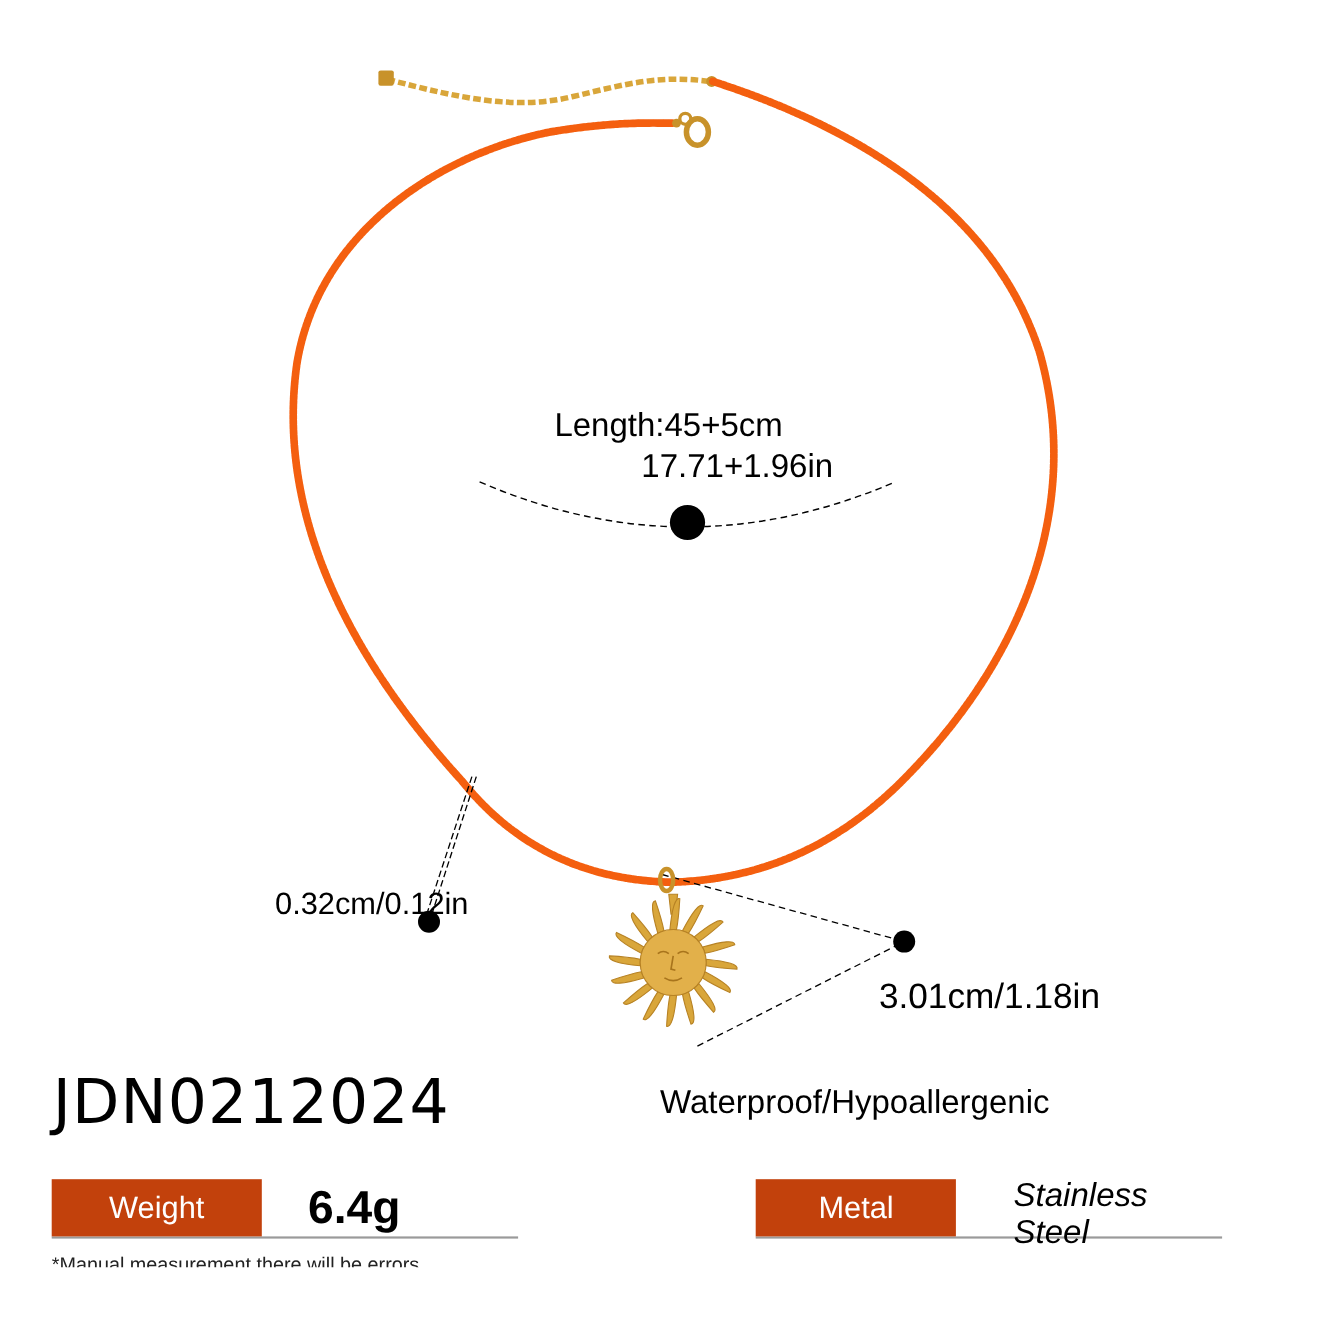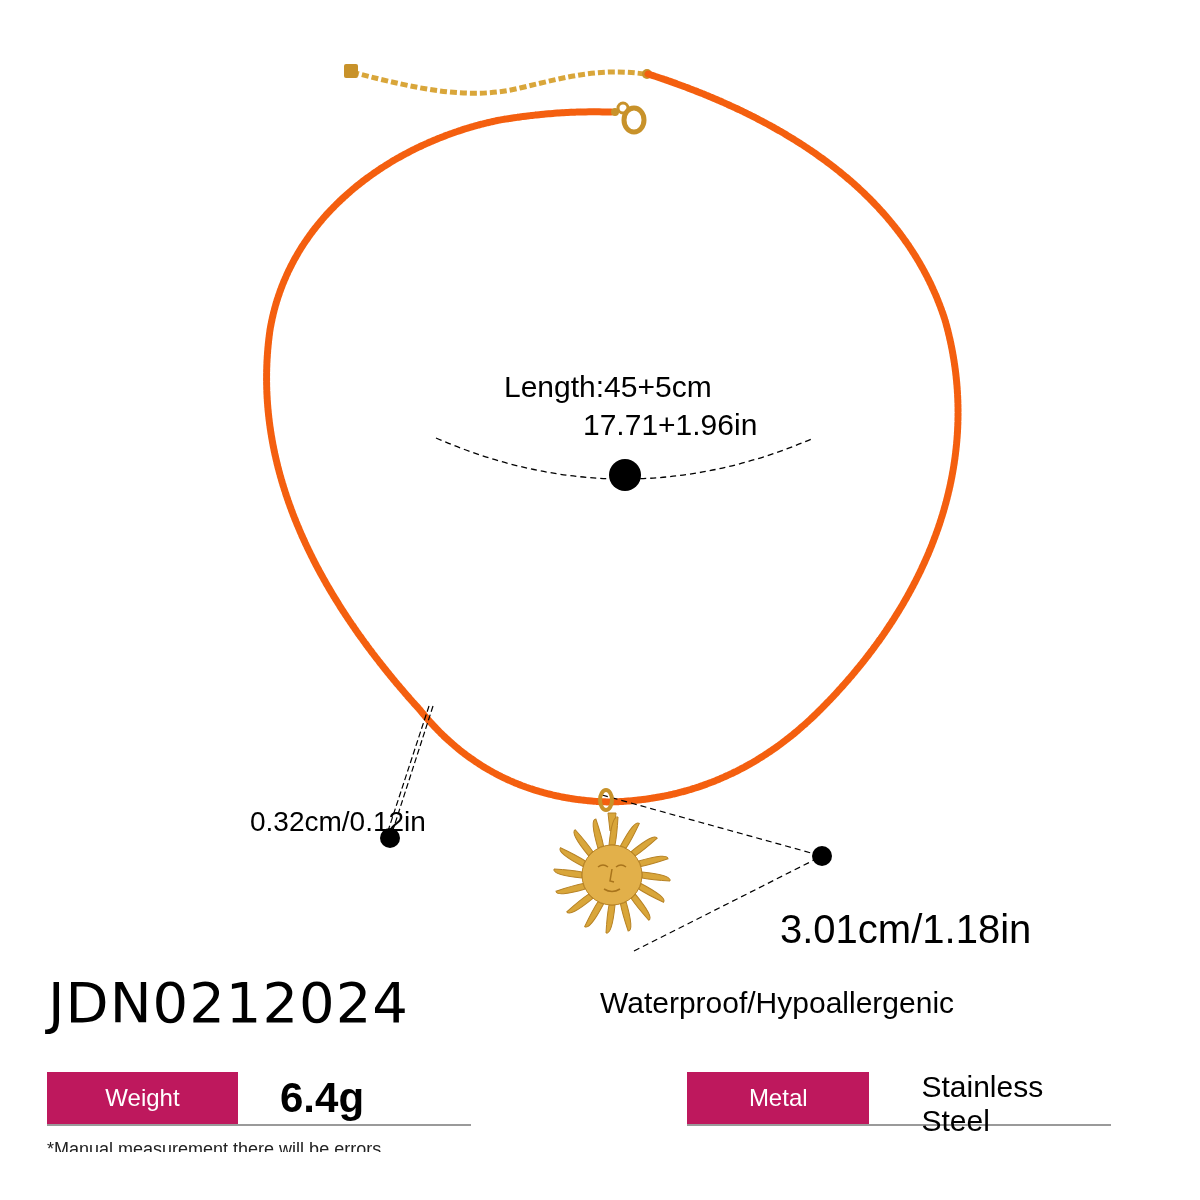--- a/index.html
+++ b/index.html
@@ -3,34 +3,34 @@
 <meta charset="utf-8">
 <style>
   html, body { margin: 0; padding: 0; background: #ffffff; }
   body { width: 1200px; height: 1200px; position: relative; overflow: hidden;
          font-family: "Liberation Sans", sans-serif; color: #000; }
   .layer { position: absolute; left: 0; top: 0; width: 1200px; height: 1200px; }
   .txt { position: absolute; white-space: nowrap; line-height: 1; }
   .len1 { left: 504px; top: 372px; font-size: 30px; }
   .len2 { left: 583px; top: 410px; font-size: 30px; }
   .bead { left: 250px; top: 808px; font-size: 28px; }
-  .pend { left: 780px; top: 889px; font-size: 40px; margin-top: 20px; }
+  .pend { left: 799px; top: 889px; font-size: 32px; }
   .code { left: 48px; top: 975px; font-size: 56px; font-family: "DejaVu Sans", sans-serif; letter-spacing: 1px; }
   .feat { left: 600px; top: 988px; font-size: 30px; }
   .spec { position: absolute; height: 52px; display: flex; align-items: stretch;
           border-bottom: 2px solid #9a9a9a; }
-  .spec .lab { background: #be185d; color: #fff; display: flex; align-items: center;
-               justify-content: center; font-size: 24px; }
+  .spec .lab { background: #c2410c; color: #fff; display: flex; align-items: center;
+               justify-content: center; font-size: 28px; }
   .spec .val { display: flex; align-items: center; color: #000; }
   .weight { left: 47px; top: 1072px; width: 424px; }
   .weight .lab { width: 191px; }
   .weight .val { font-size: 42px; padding-left: 42px; font-weight: bold; }
   .metal { left: 687px; top: 1072px; width: 424px; gap: 44px; }
   .metal .lab { width: 191px; }
-  .metal .val { font-size: 30px; padding-left: 8px; padding-top: 12px; }
+  .metal .val { font-size: 30px; padding-left: 8px; padding-top: 12px; font-style: italic; }
   .note { left: 47px; top: 1140px; font-size: 18px; height: 12px; overflow: hidden; color: #222; }
 </style>
 </head>
 <body>
 
 <svg class="layer" viewBox="0 0 1200 1200" xmlns="http://www.w3.org/2000/svg">
 
   <g>
     <path d="M352 72 C 420 90, 470 100, 520 88 S 600 68, 645 74" fill="none" stroke="#D9A63A" stroke-width="5" stroke-dasharray="7 3"></path>
     <rect x="344" y="64" width="14" height="14" rx="2" fill="#C8922A"></rect>

